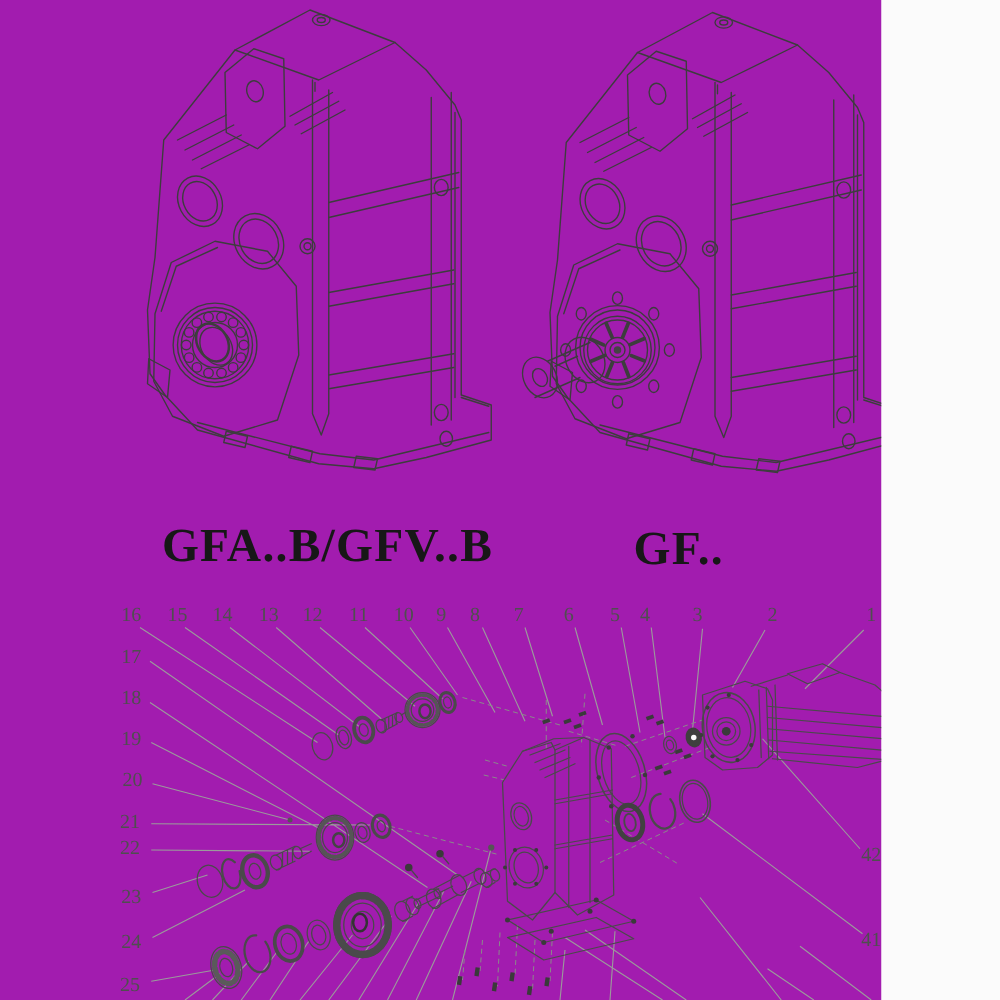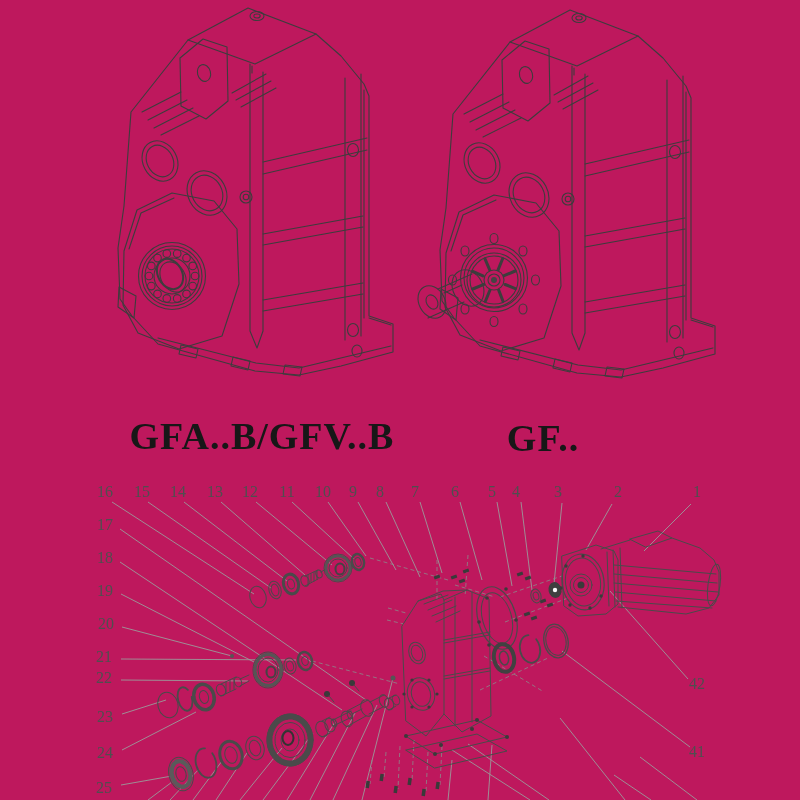--- a/index.html
+++ b/index.html
@@ -1,16 +1,16 @@
 <!DOCTYPE html>
 <html><head>
 <meta charset="utf-8">
 <style>
   html,body{margin:0;padding:0;background:#fbfbfb;}
-  .page{width:800px;height:800px;position:relative;background:#be185d;overflow:hidden;
+  .page{width:705px;height:800px;position:relative;background:#a21caf;overflow:hidden;
         font-family:"Liberation Serif", serif;}
   svg{display:block;}
   text{font-family:"Liberation Serif", serif;}
   .callout{font-size:16px;fill:#4f4f4f;}
   .model-label{font-size:38px;font-weight:bold;fill:#171717;letter-spacing:1px;}
   .ln{stroke:#3d3d3d;stroke-width:1.1;fill:none;stroke-linejoin:round;stroke-linecap:round;}
   .pt{stroke:#4a4a4a;stroke-width:1;fill:none;stroke-linejoin:round;stroke-linecap:round;}
   .leader{stroke:#9b9b9b;stroke-width:0.9;fill:none;}
   .dash{stroke:#8a8a8a;stroke-width:0.8;fill:none;stroke-dasharray:4 3;}
   .dark{fill:#3a3a3a;stroke:none;}

